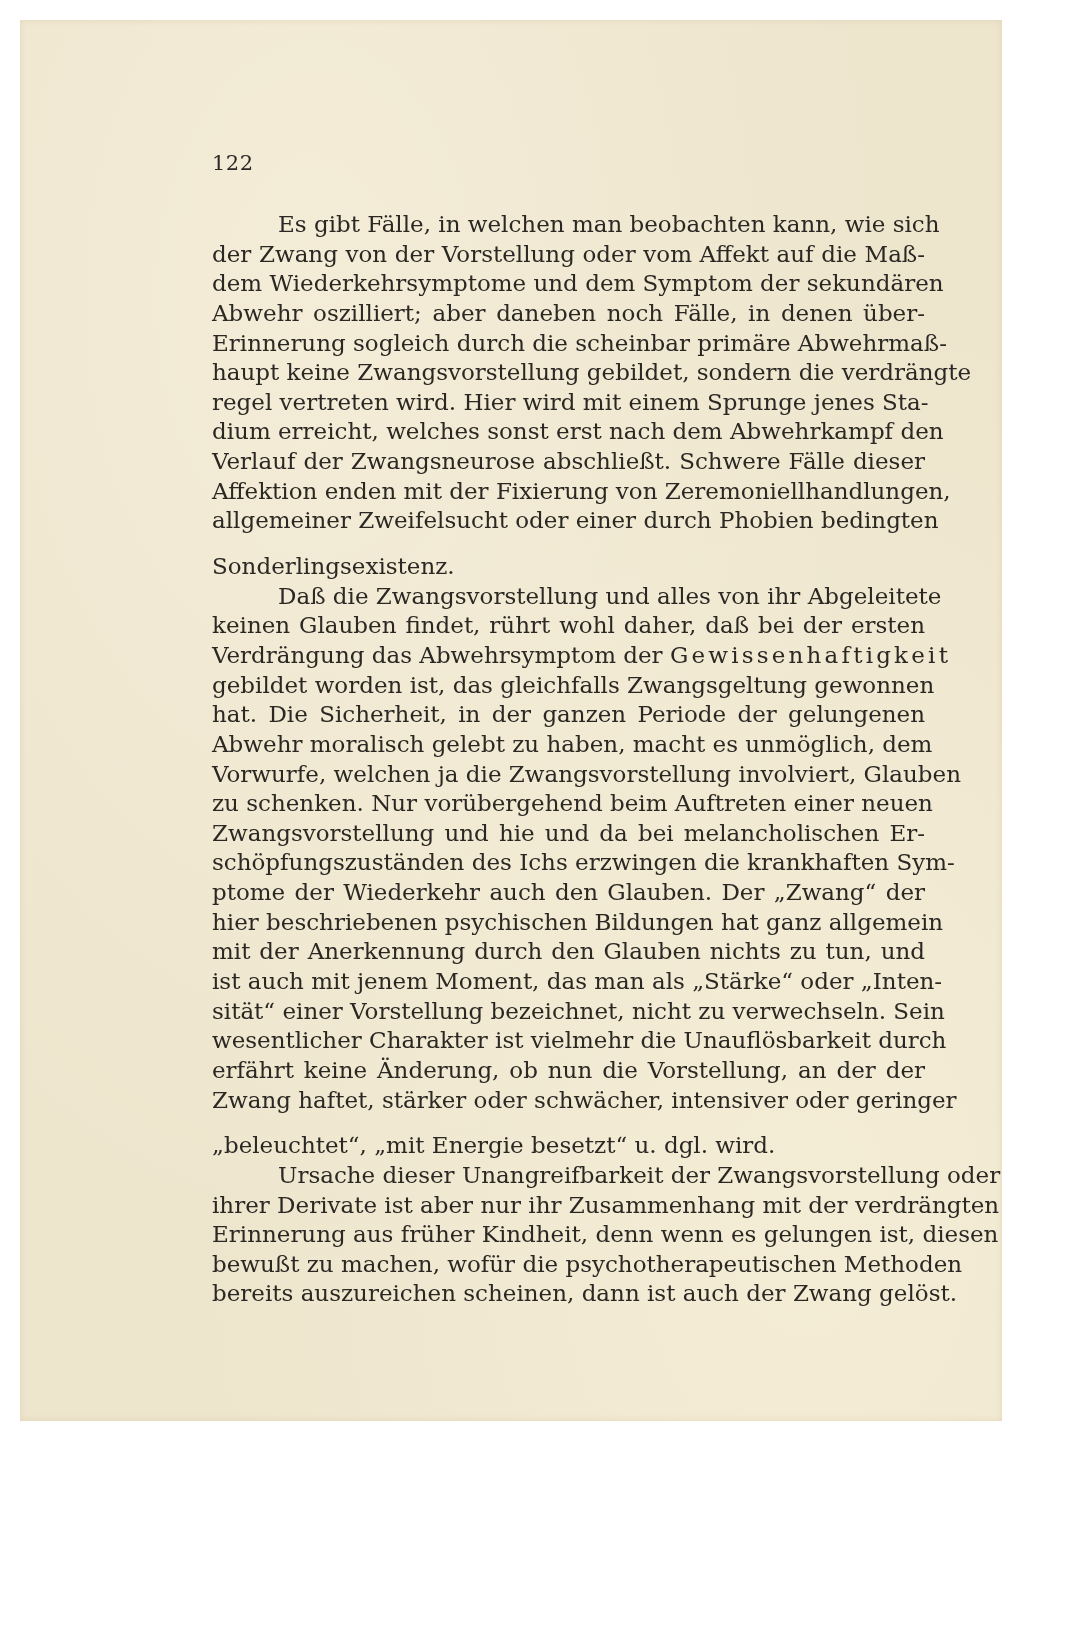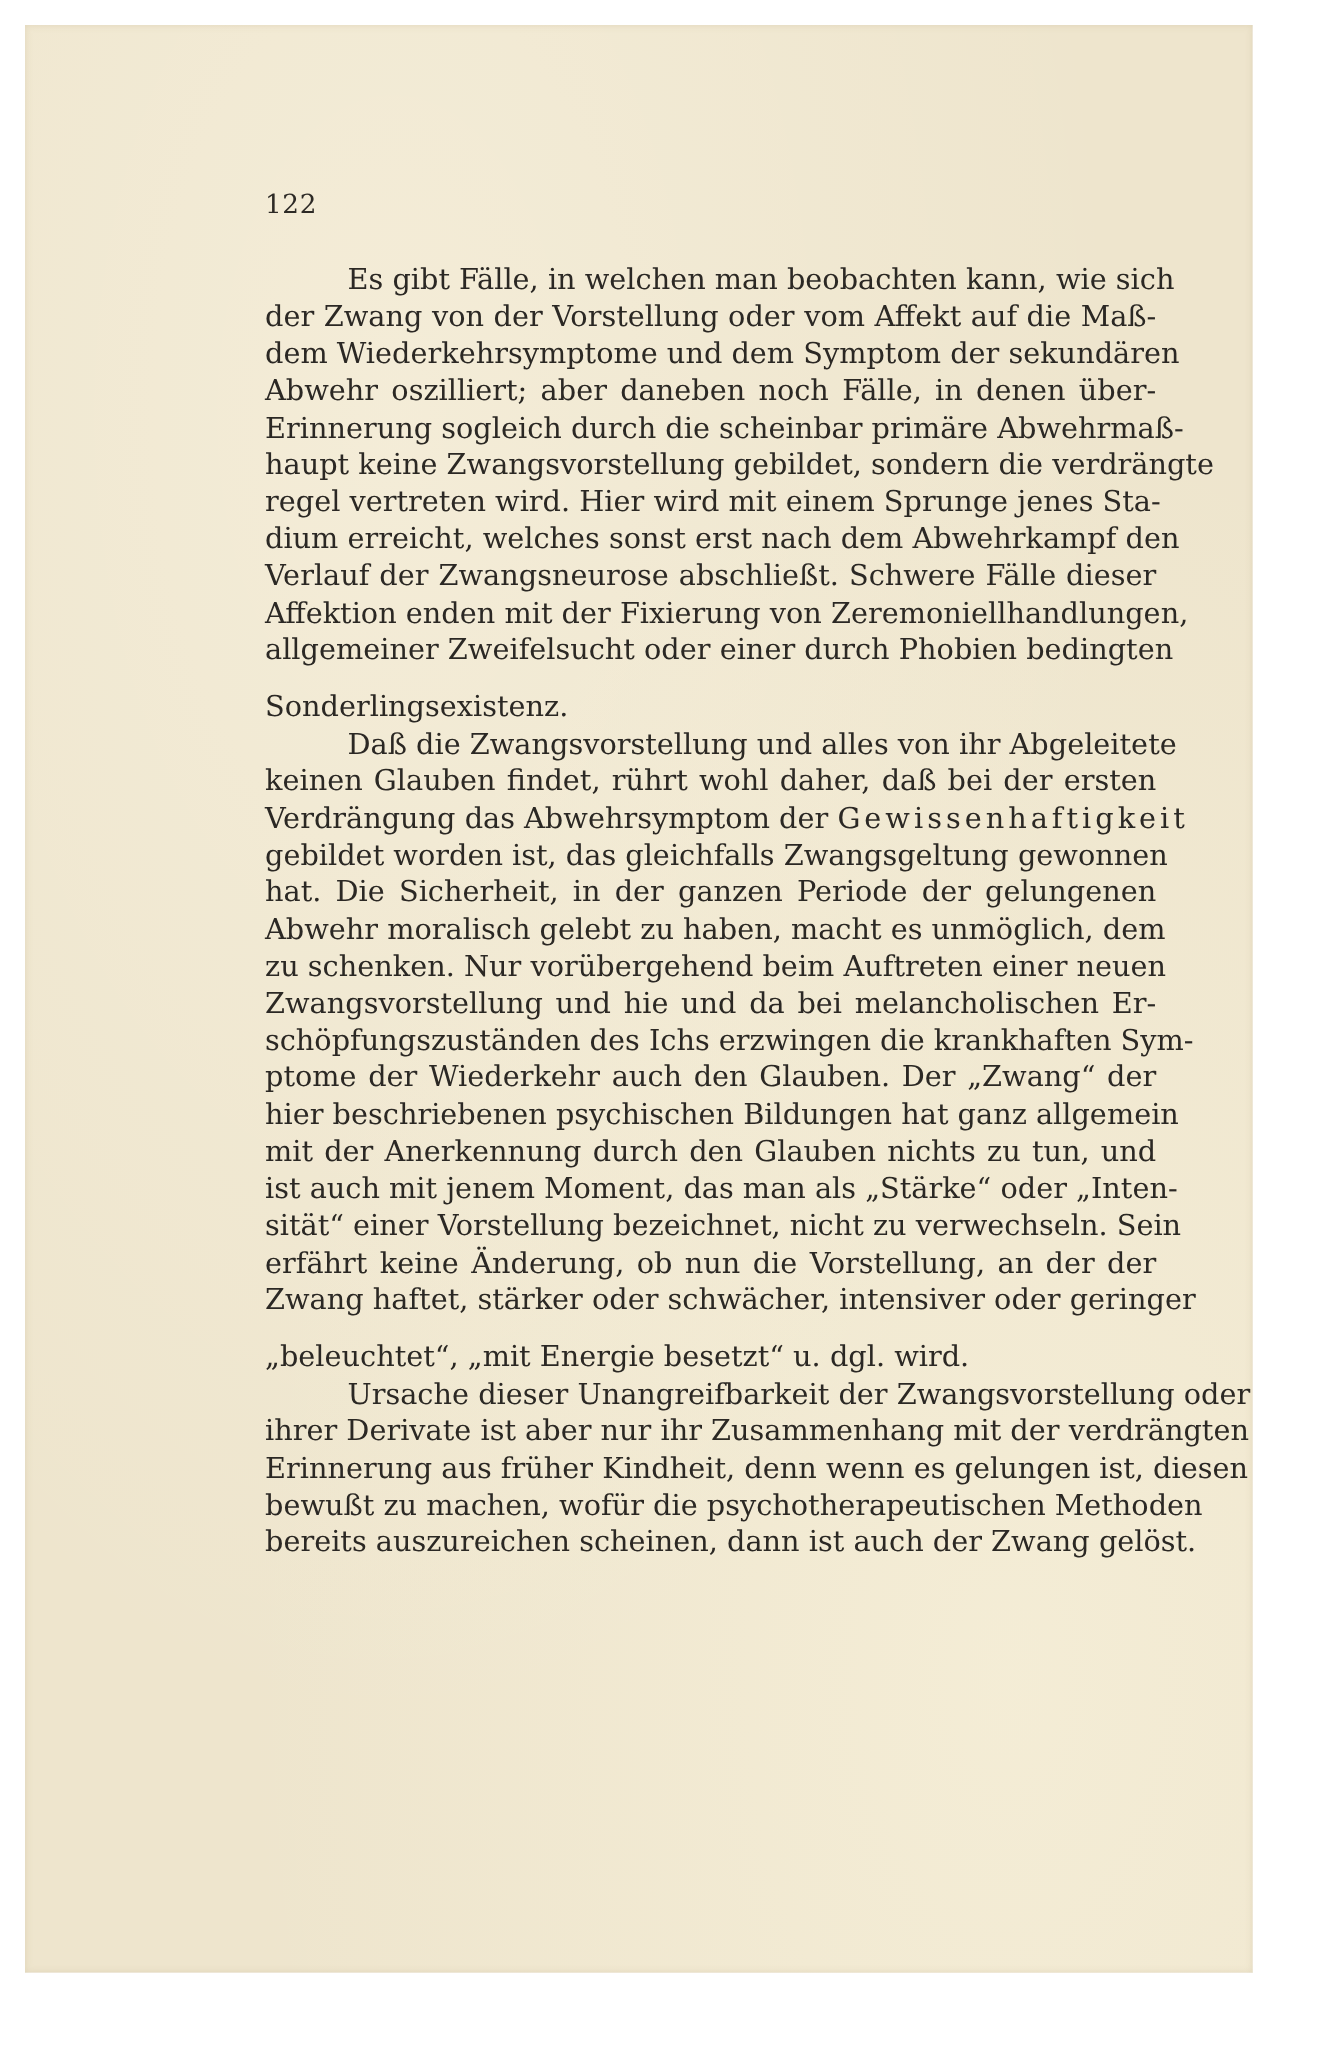--- a/index.html
+++ b/index.html
@@ -11,21 +11,21 @@
       width: 1073px;
       height: 1647px;
       position: relative;
       overflow: hidden;
     }
     .page {
       position: absolute;
       left: 20px;
       top: 20px;
       width: 982px;
-      height: 1558px;
+      height: 1401px;
       background: #eee5cd;
       background-image:
         radial-gradient(ellipse at 30% 20%, rgba(255,250,235,0.35), rgba(0,0,0,0) 60%),
         radial-gradient(ellipse at 80% 85%, rgba(250,244,222,0.5), rgba(0,0,0,0) 55%);
       box-shadow: inset 0 0 6px rgba(180,160,120,0.25);
     }
     .page-number {
       position: absolute;
       left: 192px;
       top: 131px;
@@ -86,28 +86,30 @@
       <span class="line last">Sonderlingsexistenz.</span>
     </div>
 
     <div>
       <span class="line indent">Daß die Zwangsvorstellung und alles von ihr Abgeleitete</span>
       <span class="line">keinen Glauben findet, rührt wohl daher, daß bei der ersten</span>
       <span class="line"><span>Verdrängung das Abwehrsymptom der </span><span class="spaced">Gewissenhaftigkeit</span><span></span></span>
       <span class="line">gebildet worden ist, das gleichfalls Zwangsgeltung gewonnen</span>
       <span class="line">hat. Die Sicherheit, in der ganzen Periode der gelungenen</span>
       <span class="line">Abwehr moralisch gelebt zu haben, macht es unmöglich, dem</span>
+      <span class="line">Vorwurfe, welchen ja die Zwangsvorstellung involviert, Glauben</span>
       <span class="line">zu schenken. Nur vorübergehend beim Auftreten einer neuen</span>
       <span class="line">Zwangsvorstellung und hie und da bei melancholischen Er-</span>
       <span class="line">schöpfungszuständen des Ichs erzwingen die krankhaften Sym-</span>
       <span class="line">ptome der Wiederkehr auch den Glauben. Der „Zwang“ der</span>
       <span class="line">hier beschriebenen psychischen Bildungen hat ganz allgemein</span>
       <span class="line">mit der Anerkennung durch den Glauben nichts zu tun, und</span>
       <span class="line">ist auch mit jenem Moment, das man als „Stärke“ oder „Inten-</span>
       <span class="line">sität“ einer Vorstellung bezeichnet, nicht zu verwechseln. Sein</span>
+      <span class="line">wesentlicher Charakter ist vielmehr die Unauflösbarkeit durch</span>
       <span class="line">erfährt keine Änderung, ob nun die Vorstellung, an der der</span>
       <span class="line">Zwang haftet, stärker oder schwächer, intensiver oder geringer</span>
       <span class="line last">„beleuchtet“, „mit Energie besetzt“ u. dgl. wird.</span>
     </div>
 
     <div>
       <span class="line indent">Ursache dieser Unangreifbarkeit der Zwangsvorstellung oder</span>
       <span class="line">ihrer Derivate ist aber nur ihr Zusammenhang mit der verdrängten</span>
       <span class="line">Erinnerung aus früher Kindheit, denn wenn es gelungen ist, diesen</span>
       <span class="line">bewußt zu machen, wofür die psychotherapeutischen Methoden</span>

